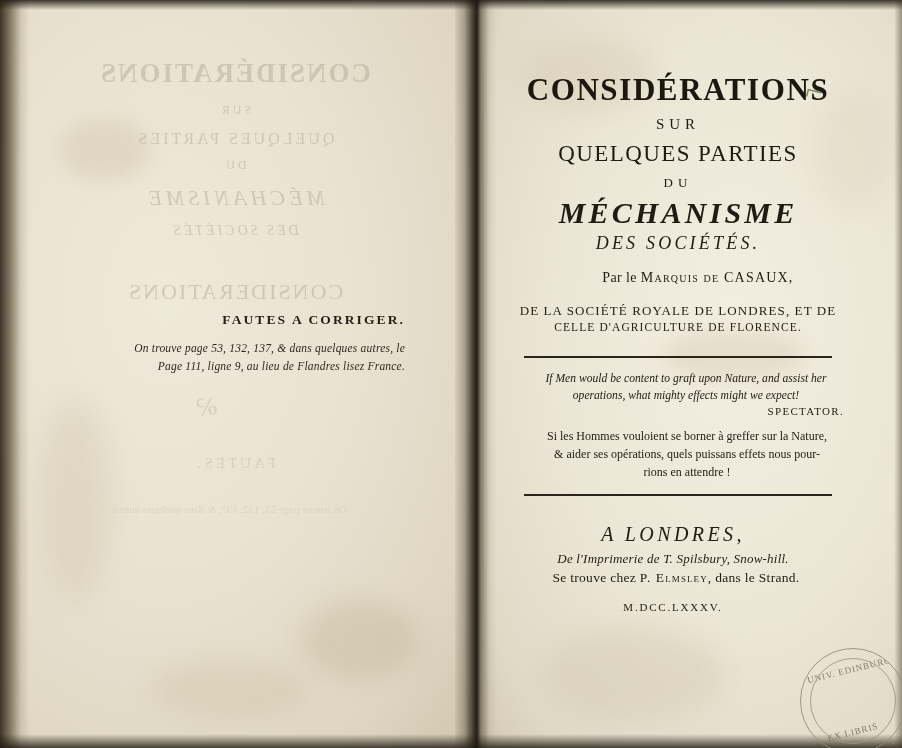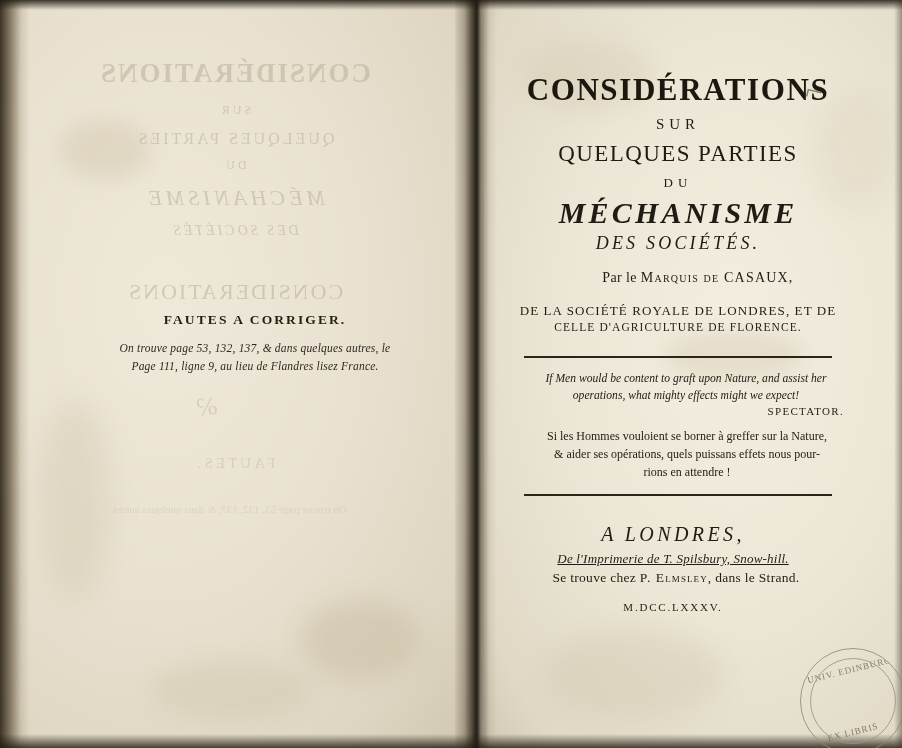--- a/index.html
+++ b/index.html
@@ -180,21 +180,21 @@
     z-index: 2;
     pointer-events: none;
   }
 
   
   #errata {
     position: absolute;
     top: 312px;
     left: 105px;
     width: 300px;
-    text-align: center;
+    text-align: right;
     color: #2c261c;
     z-index: 4;
   }
   #errata .errata-head {
     font-variant: small-caps;
     font-size: 13.5px;
     letter-spacing: 2.1px;
     font-weight: 600;
     margin-bottom: 12px;
     color: #241f16;
@@ -339,21 +339,20 @@
     font-variant: small-caps;
     font-size: 20px;
     letter-spacing: 3.4px;
   }
   #tp-printer {
     position: absolute;
     top: 551px; left: 0; right: 40px;
     font-style: italic;
     font-size: 13px;
     letter-spacing: 0.2px;
-    text-decoration: underline;
   }
   #tp-seller {
     position: absolute;
     top: 570px; left: 0; right: 34px;
     font-size: 13.5px;
     letter-spacing: 0.3px;
   }
   #tp-seller .sc { font-variant: small-caps; letter-spacing: 1.1px; }
   #tp-date {
     position: absolute;

